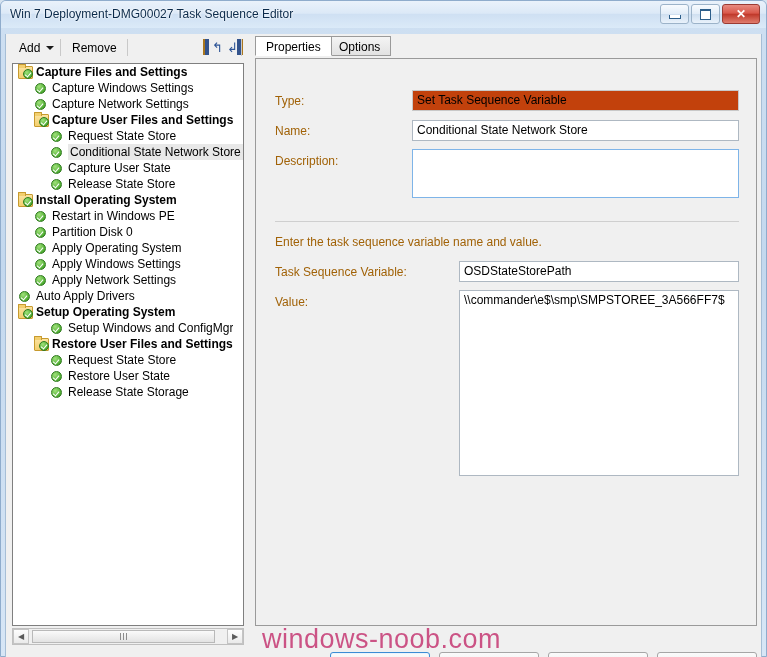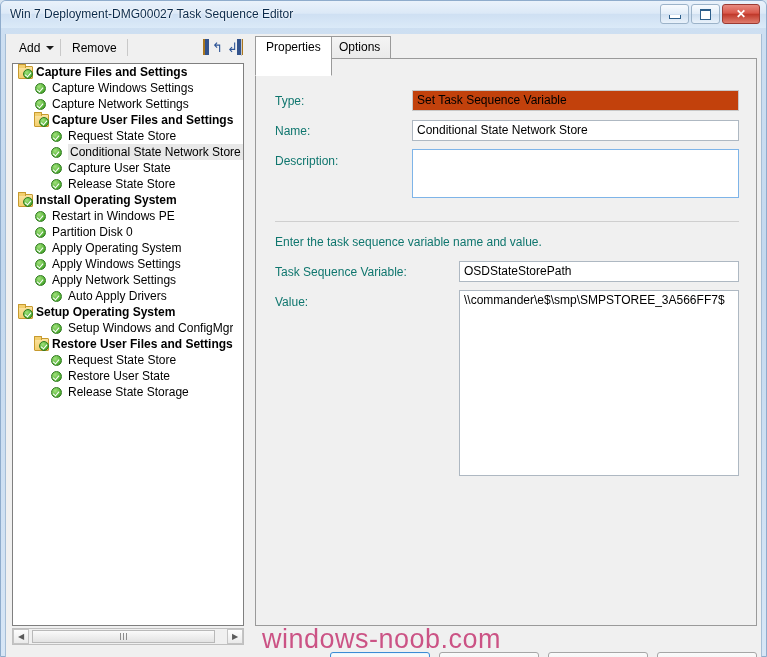--- a/index.html
+++ b/index.html
@@ -170,34 +170,34 @@
     background:linear-gradient(to bottom,#fafafa,#e3e3e3);
     border:1px solid #b9b9b9;box-sizing:border-box;
     display:flex;align-items:center;justify-content:center;
     cursor:pointer;
   }
   .grip{width:1px;height:7px;background:#8b8b8b;margin:0 1px;}
 
   
   #tabstrip{position:absolute;left:249px;top:2px;height:24px;}
   .tab{
-    position:absolute;top:0;height:40px;line-height:21px;
+    position:absolute;top:0;height:20px;line-height:21px;
     padding:0 10px;box-sizing:border-box;
     border:1px solid #9a9a9a;
     font-size:12px;cursor:pointer;
   }
   #tab-properties{left:0;background:#fff;border-bottom-color:#fff;z-index:2;}
   #tab-options{left:73px;background:linear-gradient(to bottom,#f4f4f4,#e2e2e2);}
 
   
   #prop-page{
     position:absolute;left:249px;top:24px;width:502px;height:568px;
     background:#f0f0f0;border:1px solid #9a9a9a;box-sizing:border-box;
   }
-  .lbl-static{position:absolute;font-size:12px;color:#0f766e;white-space:nowrap;}
+  .lbl-static{position:absolute;font-size:12px;color:#a16207;white-space:nowrap;}
   .fld{
     position:absolute;box-sizing:border-box;
     background:#fff;border:1px solid #aeb8c2;
     font-family:"Liberation Sans", sans-serif;font-size:12px;color:#000;
     padding:2px 4px;line-height:15px;
     overflow:hidden;
   }
   .fld.readonly{background:#c2410c;border:1px solid #c8c8c8;}
   .fld.focus{border:1px solid #7eb4e8;}
   #lbl-type{left:19px;top:35px;}
@@ -369,21 +369,21 @@
             <span class="ico-check"></span>
           </span>
           <span class="lbl">Apply Windows Settings</span>
         </div>
         <div class="tnode" style="padding-left: 20px;">
           <span class="ti step">
             <span class="ico-check"></span>
           </span>
           <span class="lbl">Apply Network Settings</span>
         </div>
-        <div class="tnode" style="padding-left: 36px; text-align: right;">
+        <div class="tnode" style="padding-left: 4px; text-align: right;">
           <span class="ti step">
             <span class="ico-check"></span>
           </span>
           <span class="lbl">Auto Apply Drivers</span>
         </div>
         <div class="tnode grp" style="padding-left: 4px;">
           <span class="ti folder">
             <span class="ico-folder"></span>
             <span class="ico-check"></span>
           </span>

